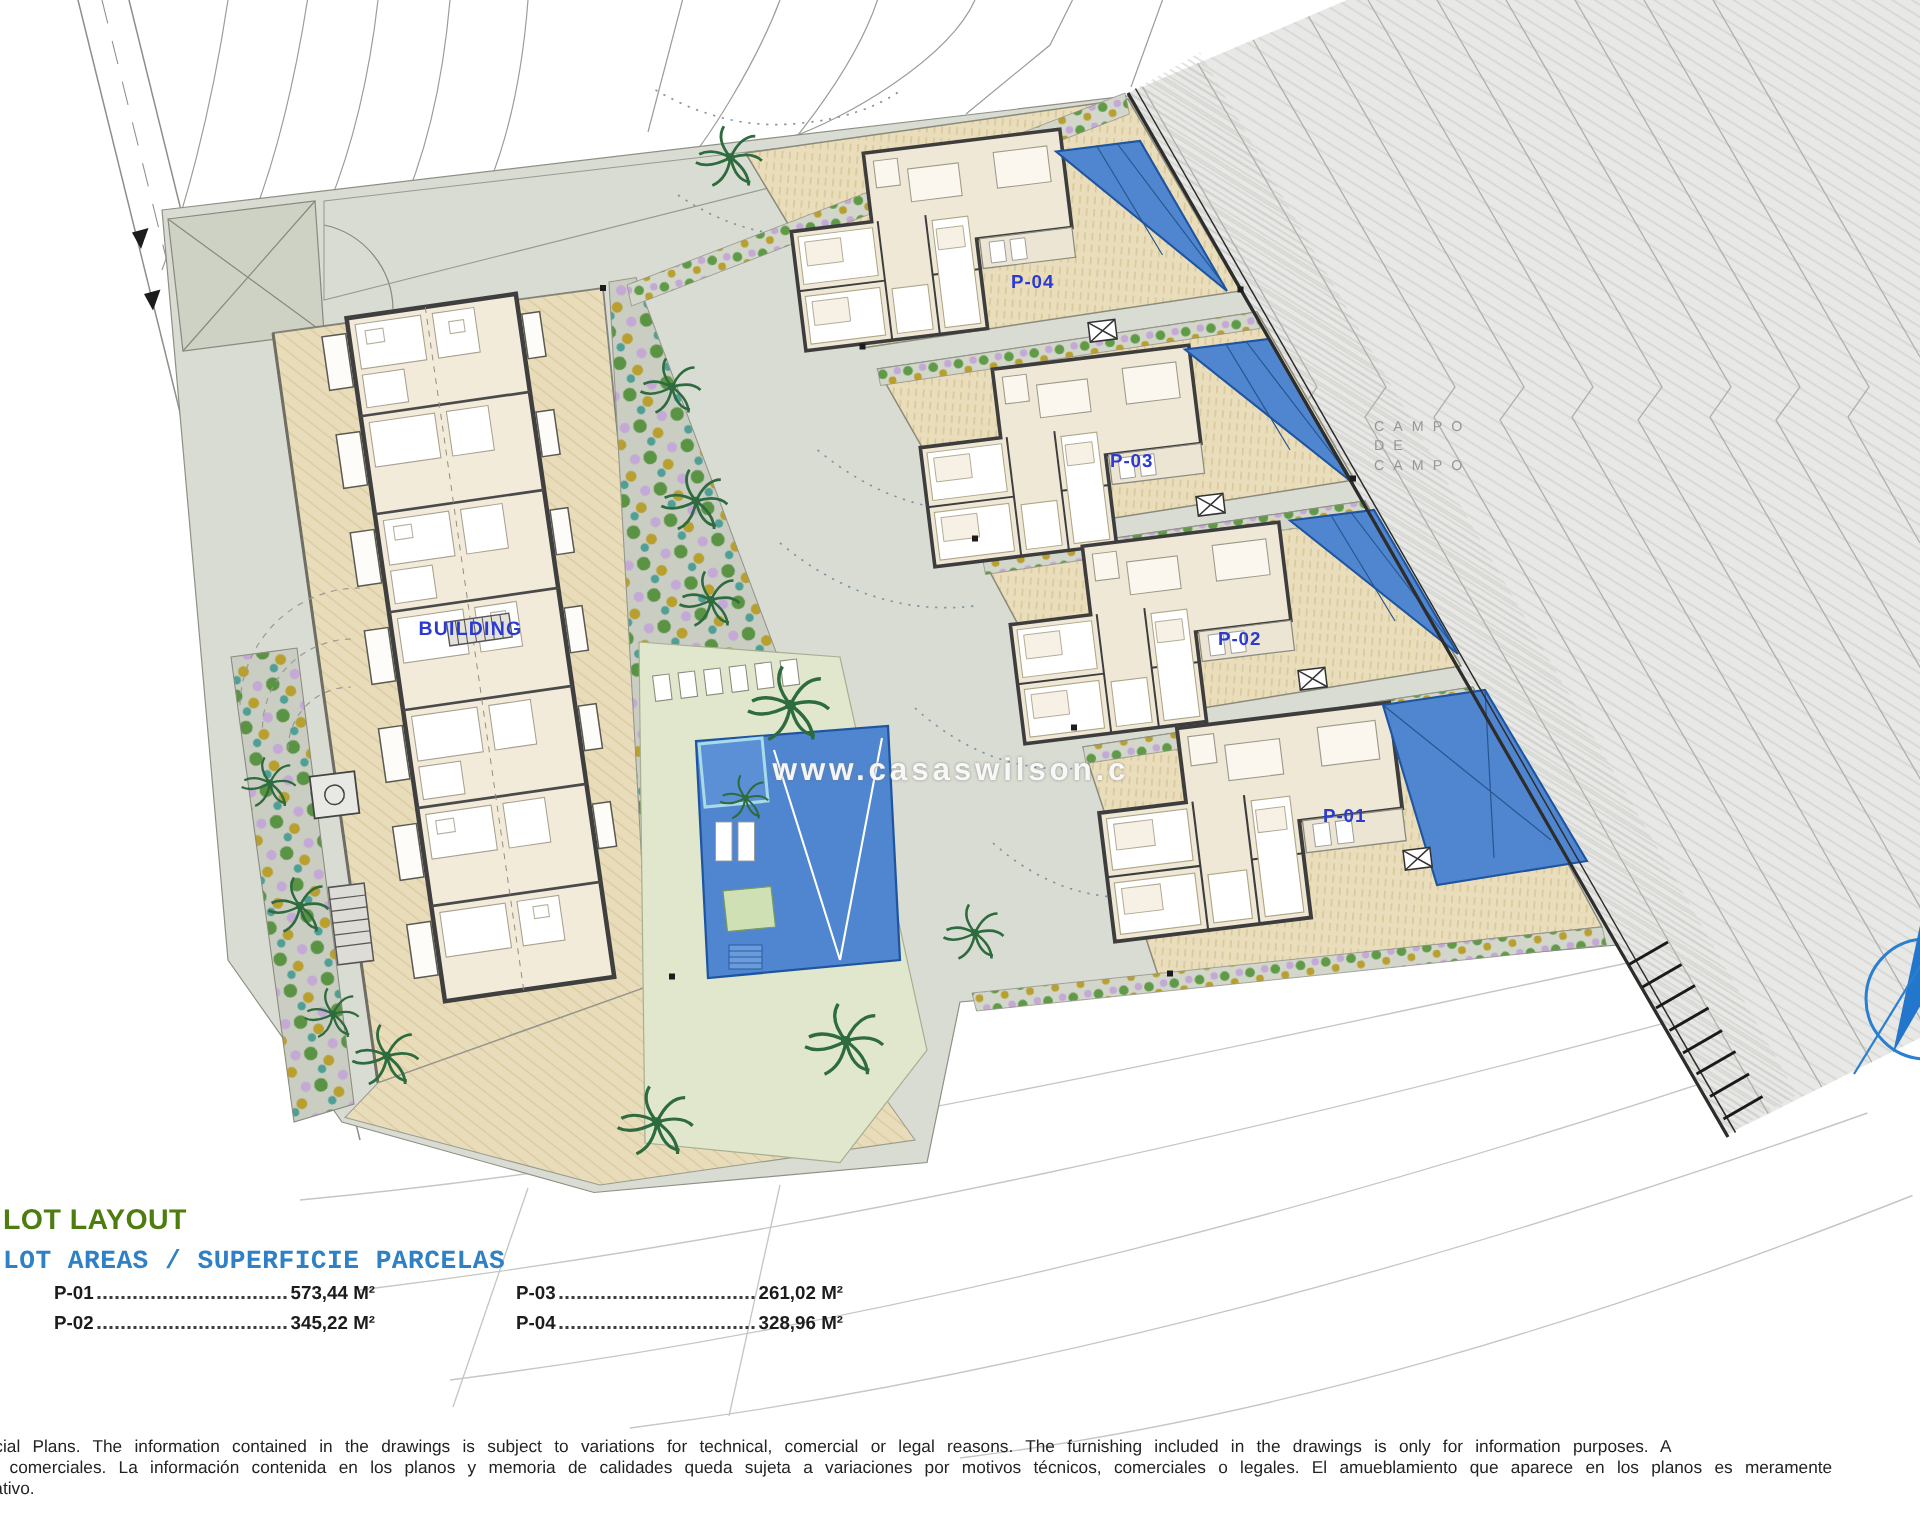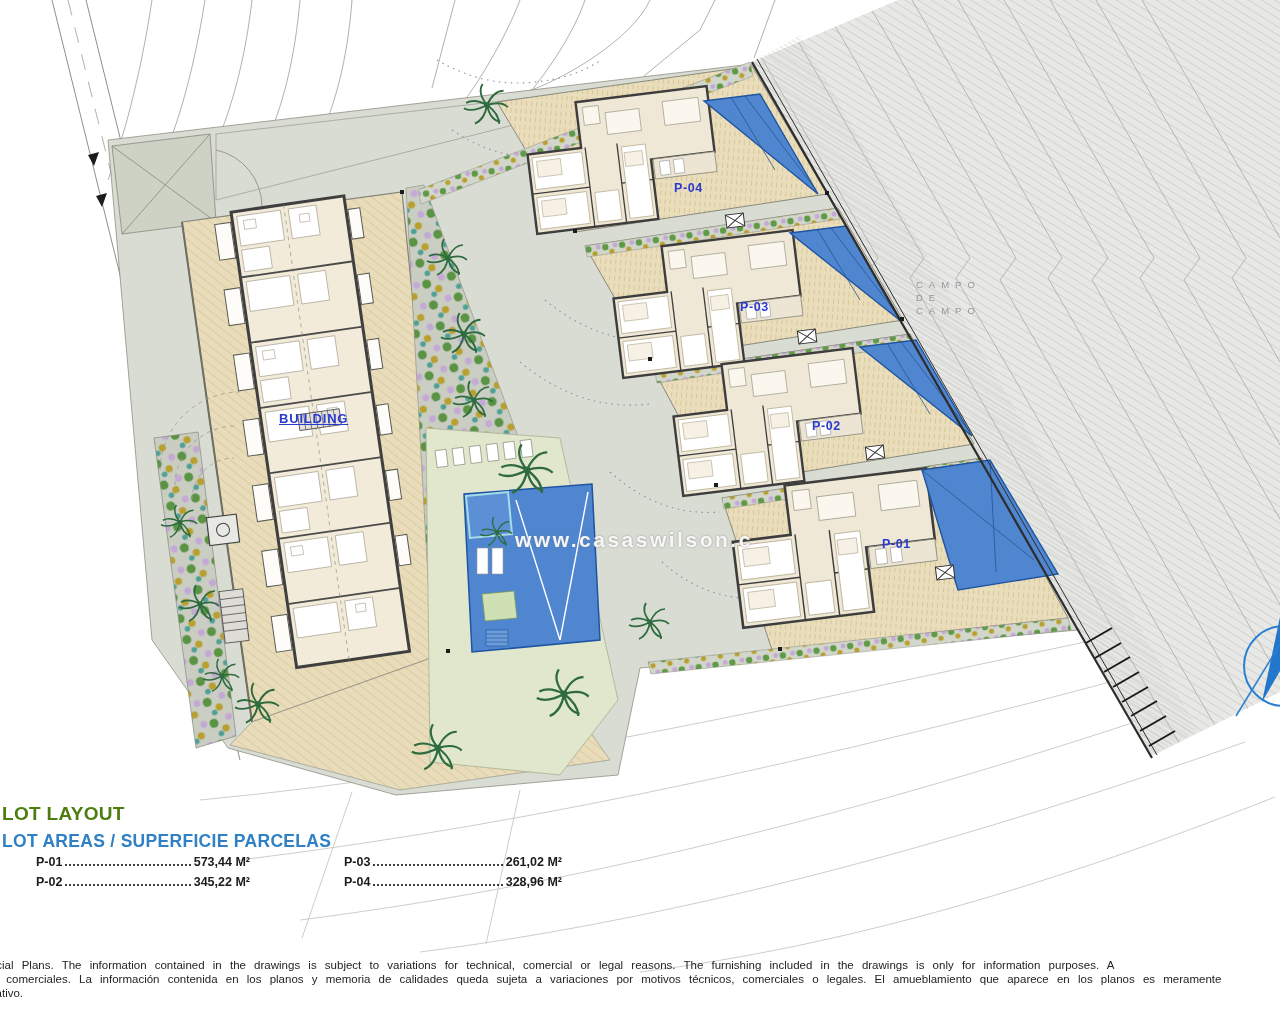--- a/index.html
+++ b/index.html
@@ -1,26 +1,26 @@
 <!DOCTYPE html>
 <html><head>
 <meta charset="utf-8">
 <style>
   html,body{margin:0;padding:0;}
   body{width:1280px;height:1024px;overflow:hidden;position:relative;background:#fff;
        font-family:"Liberation Sans",sans-serif;}
   #canvas{position:absolute;left:0;top:0;width:1280px;height:1024px;}
   .ovl{position:absolute;white-space:nowrap;}
   .planlbl{color:#2b3bd2;font-weight:bold;font-size:12.5px;letter-spacing:.6px;}
-  .bldlbl{color:#2b3bd2;font-weight:bold;font-size:13px;letter-spacing:.8px;text-decoration:underline;}
+  .bldlbl{color:#2b3bd2;font-weight:bold;font-size:13px;letter-spacing:.8px;}
   .wm{color:rgba(255,255,255,.92);font-weight:bold;font-size:21px;letter-spacing:2.5px;
       text-shadow:0 0 2px rgba(120,120,120,.8);}
   .golf{color:#96969a;font-size:9.5px;letter-spacing:6px;text-align:left;line-height:13px;}
   .hdr{color:#4d7c0f;font-weight:bold;font-size:19px;letter-spacing:.3px;}
-  .hdr2{color:#2f80c4;font-weight:bold;font-size:17.5px;letter-spacing:.3px;}
+  .hdr2{color:#2f80c4;font-weight:bold;font-size:17.5px;letter-spacing:.3px;font-family:Liberation Mono, monospace;}
   .arearow{display:flex;align-items:flex-end;font-size:12.5px;color:#1c1c1c;font-weight:600;}
   .arearow .leader{flex:1;border-bottom:2px dotted #3c3c3c;margin:0 3px 3px 3px;height:1px;}
   .disc{font-size:11.5px;color:#232323;word-spacing:5px;line-height:14px;}
 </style>
 </head>
 <body>
 
 <svg id="canvas" viewBox="0 0 1280 1024" xmlns="http://www.w3.org/2000/svg">
   <defs>
     <pattern id="tanH" width="5" height="8" patternUnits="userSpaceOnUse" patternTransform="rotate(4)">
@@ -365,21 +365,21 @@
   </g>
 
   <g>
     <circle cx="1284" cy="666" r="40" fill="none" stroke="#2b7fd0" stroke-width="2"></circle>
     <path d="M1284,598 L1262,702 L1284,664 Z" fill="#2277cc"></path>
     <path d="M1284,598 L1306,702 L1284,664 Z" fill="#66a8e0"></path>
     <path d="M1236,716 L1312,592" stroke="#2b7fd0" stroke-width="1.5"></path>
   </g>
 </svg>
 
-<div class="ovl wm" style="left:515px;top:528px;">www.casaswilson.c</div>
+<div class="ovl wm" style="left:515px;top:502px;">www.casaswilson.c</div>
 <div class="ovl bldlbl" style="left:279px;top:411px;">BUILDING</div>
 <div class="ovl planlbl" style="left:674px;top:181px;">P-04</div>
 <div class="ovl planlbl" style="left:740px;top:300px;">P-03</div>
 <div class="ovl planlbl" style="left:812px;top:419px;">P-02</div>
 <div class="ovl planlbl" style="left:882px;top:537px;">P-01</div>
 
 <div class="ovl golf" style="left:916px;top:278px;width:110px;">
   <div>CAMPO</div>
   <div>DE</div>
   <div>CAMPO</div>

